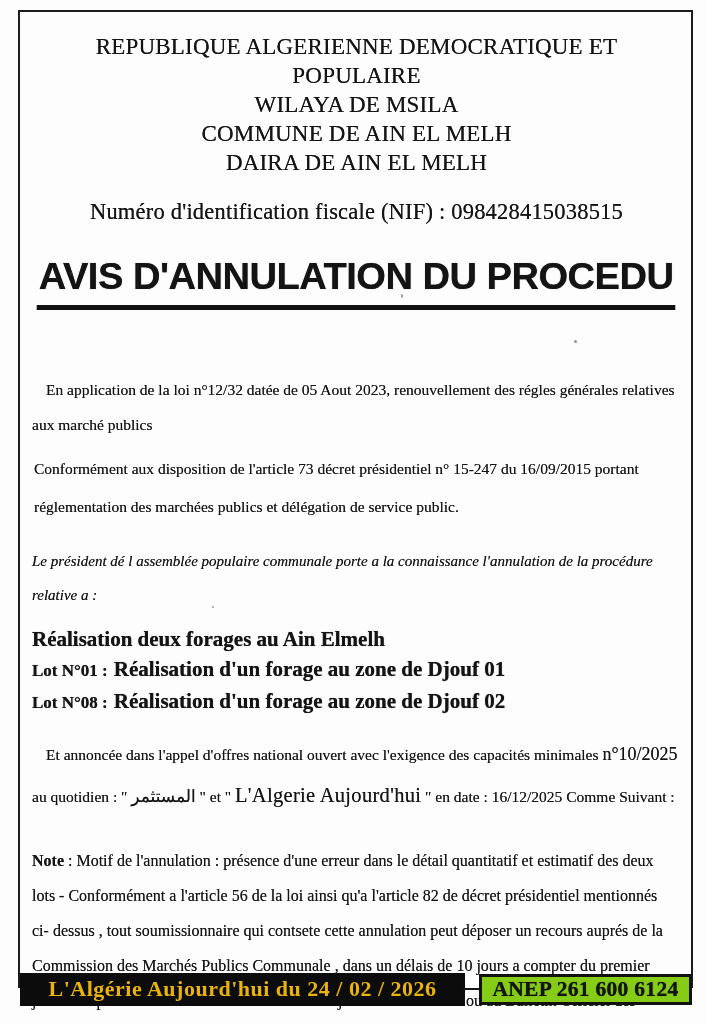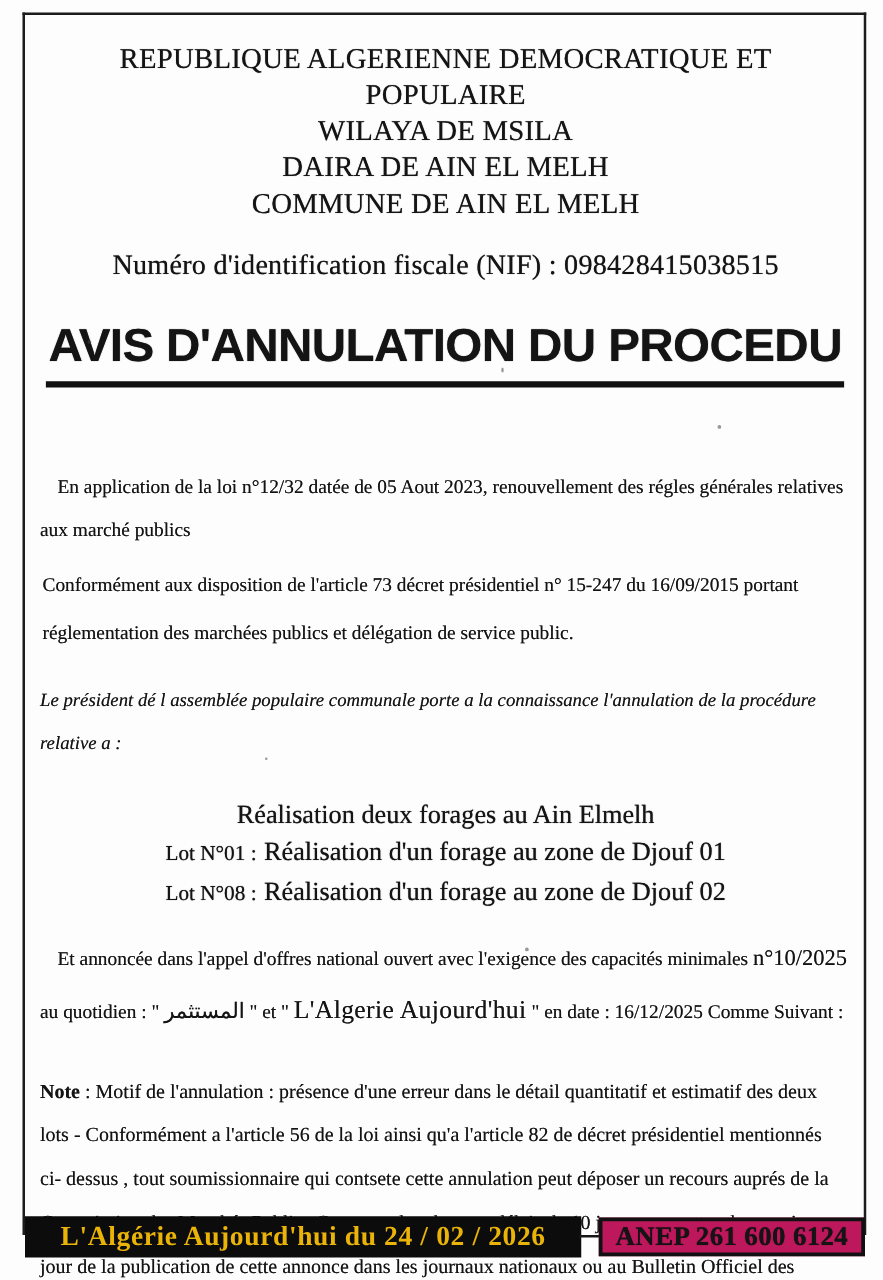--- a/index.html
+++ b/index.html
@@ -45,21 +45,21 @@
   
   .para {
     font-size:15.5px;
     line-height:35px;
     text-shadow:0 0 0.5px rgba(0,0,0,0.65);
   }
   .p1 { margin-top:62px; text-indent:14px; }
   .p2 { margin-top:8px;  line-height:38px; padding-left:2px; }
   .p3 { margin-top:18px; line-height:34px; font-size:15px;font-style:italic; }
   
-  .subject { text-align:center; margin-top:24px; font-weight:normal; }
+  .subject { margin-top:12px; font-weight:bold; }
   .subject-title { font-size:21px; line-height:30px; text-shadow:0 0 0.7px rgba(0,0,0,0.8); }
   .lot-line { font-size:21px; line-height:31px; text-shadow:0 0 0.7px rgba(0,0,0,0.8); }
   .lot-label { font-size:17px; margin-right:6px; }
   
   .p4 { margin-top:16px; line-height:41px; }
   .p4 .indent { text-indent:14px; }
   .ref-number { font-size:18px; }
   .arabic { font-size:17px; direction:rtl; unicode-bidi:isolate; }
   .journal-name { font-size:20.5px; letter-spacing:0.3px; }
   
@@ -82,21 +82,21 @@
   .connector {
     position:absolute;
     left:463px; top:988px;
     width:18px; height:2px;
     background:#161616;
   }
   .anep-box {
     position:absolute;
     left:479px; top:974px;
     width:213px; height:31px;
-    background:#be185d;
+    background:#84cc16;
     border:3px solid #111;
     text-align:center;
     font-weight:bold;
     font-size:21.5px;
     line-height:25px;
     letter-spacing:0.3px;
     text-shadow:0 0 0.7px rgba(0,0,0,0.85);
   }
   
   .dot { position:absolute; background:#444; border-radius:50%; opacity:0.55; }
@@ -109,22 +109,22 @@
 </head>
 <body>
 
 <div class="page">
 
   <div class="frame">
 
     <div class="letterhead">
       <div class="lh-line">REPUBLIQUE ALGERIENNE DEMOCRATIQUE ET POPULAIRE</div>
       <div class="lh-line">WILAYA DE MSILA</div>
+      <div class="lh-line">COMMUNE DE AIN EL MELH</div>
       <div class="lh-line">DAIRA DE AIN EL MELH</div>
-      <div class="lh-line">COMMUNE DE AIN EL MELH</div>
       <div class="lh-line nif">Numéro d'identification fiscale (NIF) : 098428415038515</div>
     </div>
 
     <div class="title-wrap">
       <span class="doc-title">AVIS D'ANNULATION DU PROCEDU</span>
     </div>
 
     <p class="para p1">En application de la loi n°12/32 datée de 05 Aout 2023, renouvellement des régles générales relatives aux  marché publics</p>
 
     <p class="para p2">Conformément  aux disposition de l'article 73 décret présidentiel n° 15-247 du 16/09/2015 portant réglementation des marchées publics et délégation de service public.</p>

